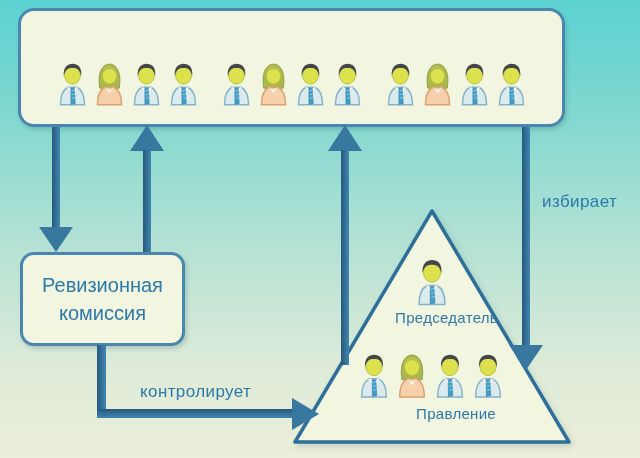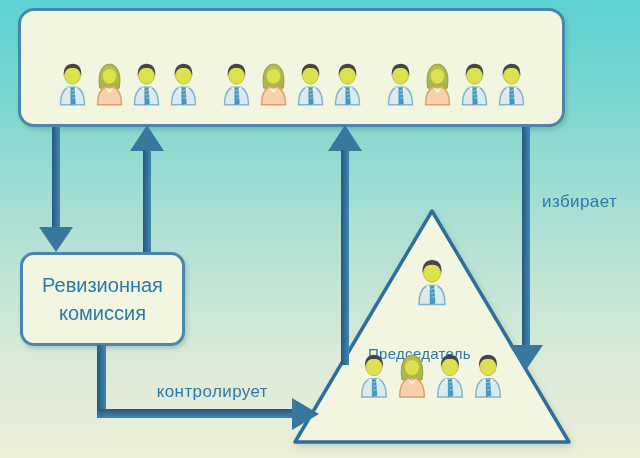--- a/index.html
+++ b/index.html
@@ -33,30 +33,30 @@
     position:absolute;left:0;right:0;top:50px;
     display:flex;justify-content:center;gap:16px;
   }
   .icon-group{display:flex;}
   .person{width:37px;height:47px;display:block;}
   #chairman-icon .person{width:40px;height:49px;}
   #board-icons{position:absolute;left:355px;top:352px;}
   #board-icons .person{width:38px;height:48px;}
   #chairman-icon{position:absolute;left:412px;top:258px;}
   .tri-label{
-    position:absolute;text-align:left;font-size:15px;letter-spacing:.3px;margin-top:36px;
+    position:absolute;text-align:right;font-size:15px;letter-spacing:.3px;
   }
   #chairman-label{left:368px;top:309px;width:130px;}
   #board-label{left:370px;top:405px;width:126px;}
   .flow-label{
     position:absolute;font-size:17px;letter-spacing:.4px;z-index:6;
   }
   #label-reports{left:193px;top:191px;width:140px;text-align:center;}
   #label-elects{left:542px;top:192px;width:100px;}
-  #label-controls{left:140px;top:382px;width:128px;text-align:right;}
+  #label-controls{left:140px;top:382px;width:128px;text-align:left;}
   
   .vline,.hline,.head{position:absolute;z-index:5;}
   .vline{width:8px;background:linear-gradient(90deg,#27587c,#4187b1);}
   .hline{height:9px;background:linear-gradient(180deg,#27587c,#4187b1);}
   .head{width:0;height:0;}
   .head-down{border-left:17px solid transparent;border-right:17px solid transparent;border-top:25px solid #38789f;}
   .head-up{border-left:17px solid transparent;border-right:17px solid transparent;border-bottom:26px solid #38789f;}
   .head-right{border-top:16px solid transparent;border-bottom:16px solid transparent;border-left:27px solid #38789f;}
   #a1-line{left:52px;top:127px;height:101px;}
   #a1-head{left:39px;top:227px;}
@@ -167,20 +167,21 @@
       <svg class="person">
         <use href="#icon-woman"></use>
       </svg>
       <svg class="person">
         <use href="#icon-man"></use>
       </svg>
       <svg class="person">
         <use href="#icon-man"></use>
       </svg>
     </div>
+  <div id="board-label" class="tri-label blue-text z4">Правление</div>
 
   <div id="a1-line" class="vline"></div>
   <div id="a1-head" class="head head-down"></div>
 
   <div id="a2-head" class="head head-up"></div>
   <div id="a2-line" class="vline"></div>
 
   <div id="a3-head" class="head head-up"></div>
   <div id="a3-line" class="vline"></div>
 

